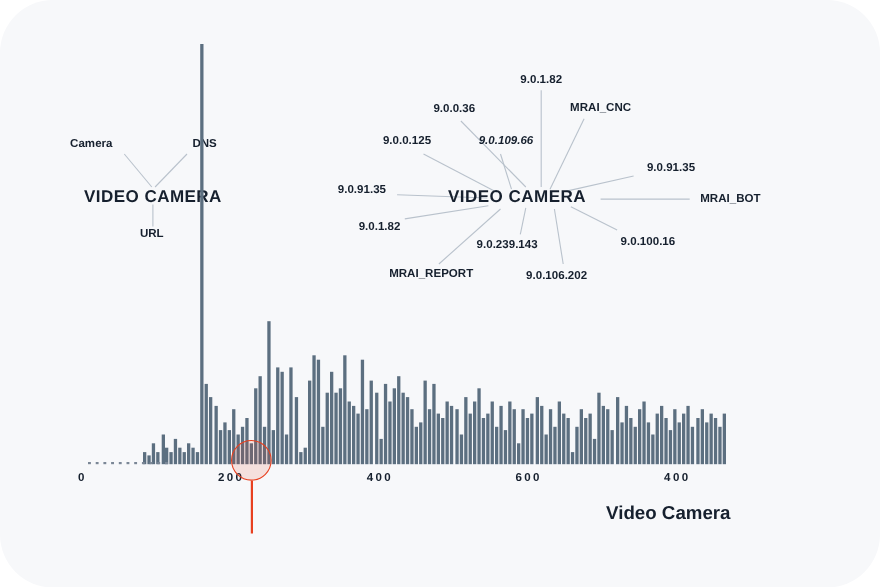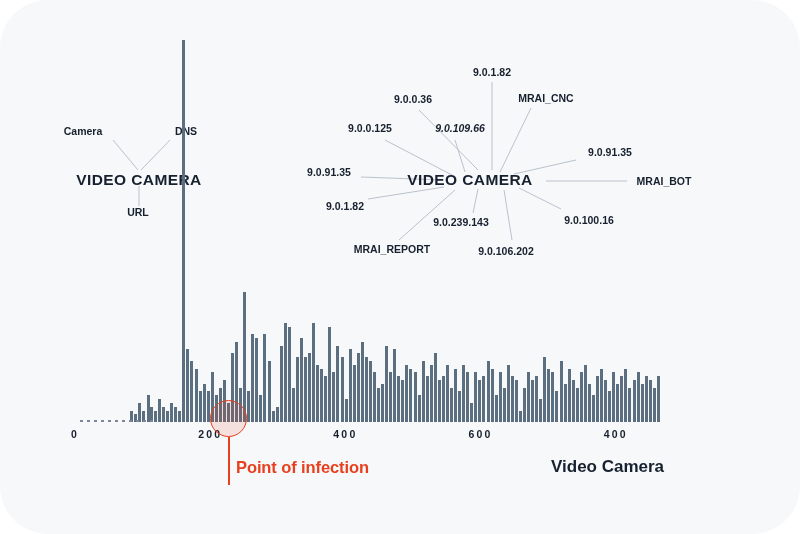--- a/index.html
+++ b/index.html
@@ -309,18 +309,17 @@
           <div class="tick" style="left: 75px;">0</div>
           <div class="tick" style="left: 210.2px;">200</div>
           <div class="tick" style="left: 345.4px;">400</div>
           <div class="tick" style="left: 480.6px;">600</div>
           <div class="tick" style="left: 615.8px;">400</div>
         </div>
     </div>
 
     <div id="infection-circle"></div>
     <div id="infection-stem"></div>
-    <div id="infection-label">Point of infection</div>
 
     <div id="chart-caption">Video Camera</div>
 
   </div>
 </div>
 
 </body></html>

